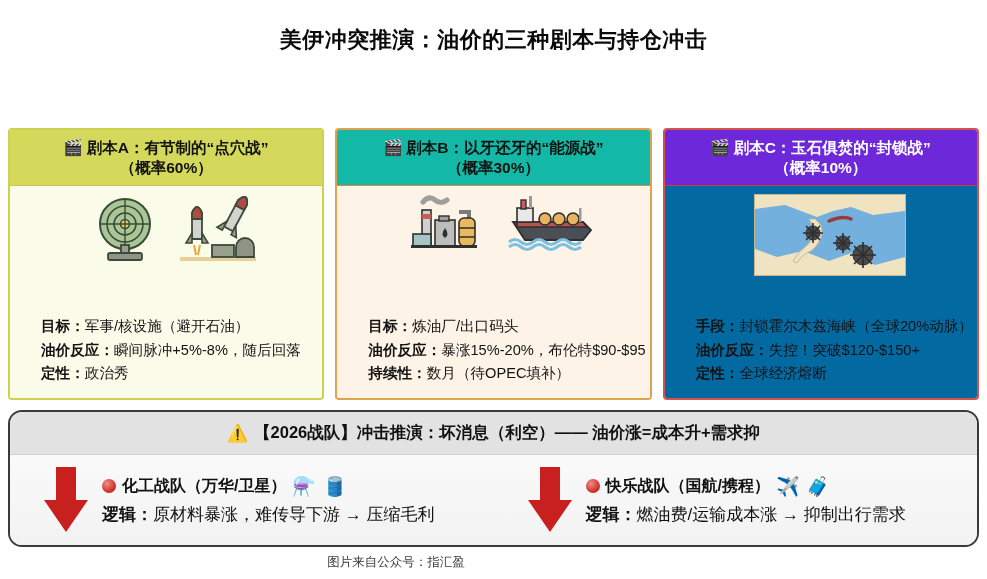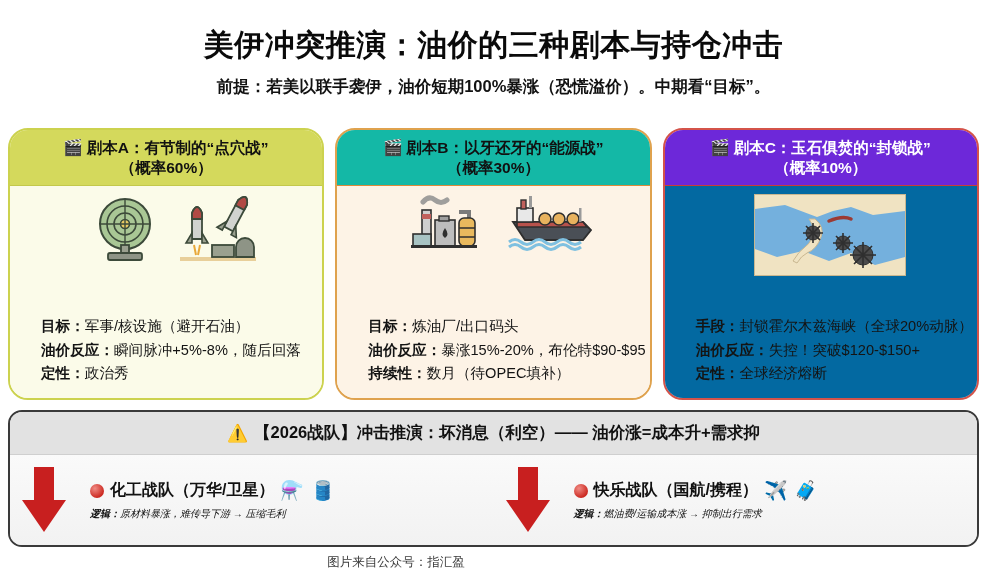--- a/index.html
+++ b/index.html
@@ -18,21 +18,21 @@
   .page {
     position: relative;
     width: 987px;
     height: 579px;
     box-sizing: border-box;
   }
 
   
   .title {
     text-align: center;
-    font-size: 30px;
+    font-size: 22px;
     font-weight: bold;
     letter-spacing: 0.5px;
     color: #0a0a0a;
     padding-top: 28px;
     line-height: 1.1;
   }
   .subtitle {
     text-align: center;
     font-size: 16.5px;
     font-weight: bold;
@@ -46,21 +46,21 @@
     position: absolute;
     top: 128px;
     left: 8px;
     width: 971px;
     height: 272px;
     display: flex;
     gap: 11px;
   }
   .card {
     flex: 1 1 0;
-    border-radius: 20px;
+    border-radius: 4px;
     overflow: hidden;
     position: relative;
     box-sizing: border-box;
     display: flex;
     flex-direction: column;
   }
   .card-head {
     text-align: center;
     font-weight: bold;
     font-size: 15.5px;
@@ -153,22 +153,22 @@
   .warn-ico { font-size: 17px; }
   .panel-body {
     height: 90px;
     display: flex;
     background: linear-gradient(#fafafa, #f2f2f2);
   }
   .team {
     flex: 1 1 0;
     display: flex;
     align-items: center;
-    padding-left: 12px;
-    gap: 24px;
+    padding-left: 34px;
+    gap: 14px;
     box-sizing: border-box;
   }
   .arrow-wrap {
     width: 44px;
     height: 66px;
     position: relative;
     flex: 0 0 auto;
   }
   .arrow-stem {
     position: absolute;
@@ -193,23 +193,22 @@
     gap: 6px;
     white-space: nowrap;
   }
   .dot-red {
     width: 14px; height: 14px; border-radius: 50%;
     background: radial-gradient(circle at 35% 32%, #f08b84, #cc2a22 70%);
     display: inline-block;
     flex: 0 0 auto;
   }
   .team-logic {
-    font-size: 10px;
+    font-size: 17px;
     white-space: nowrap;
-    font-style: italic;
   }
   .team-logic b { font-weight: bold; }
   .emo { font-size: 19px; letter-spacing: 1px; }
 
   .footer {
     position: absolute;
     left: 0; top: 554px;
     width: 792px;
     text-align: center;
     font-size: 12.5px;
@@ -217,21 +216,20 @@
   }
 
   svg { display: block; }
 </style>
 </head>
 <body>
 
 <div class="page">
 
   <div class="title">美伊冲突推演：油价的三种剧本与持仓冲击</div>
-  <div class="subtitle">前提：若美以联手袭伊，油价短期100%暴涨（恐慌溢价）。中期看“目标”。</div>
 
   <div class="cards">
 
     <div class="card card-a">
       <div class="card-head">
         <span class="clap">🎬</span><span>剧本A：有节制的“点穴战”</span>
         <span class="ttl-line2">（概率60%）</span>
       </div>
       <div class="card-body">
         <div class="illus">

